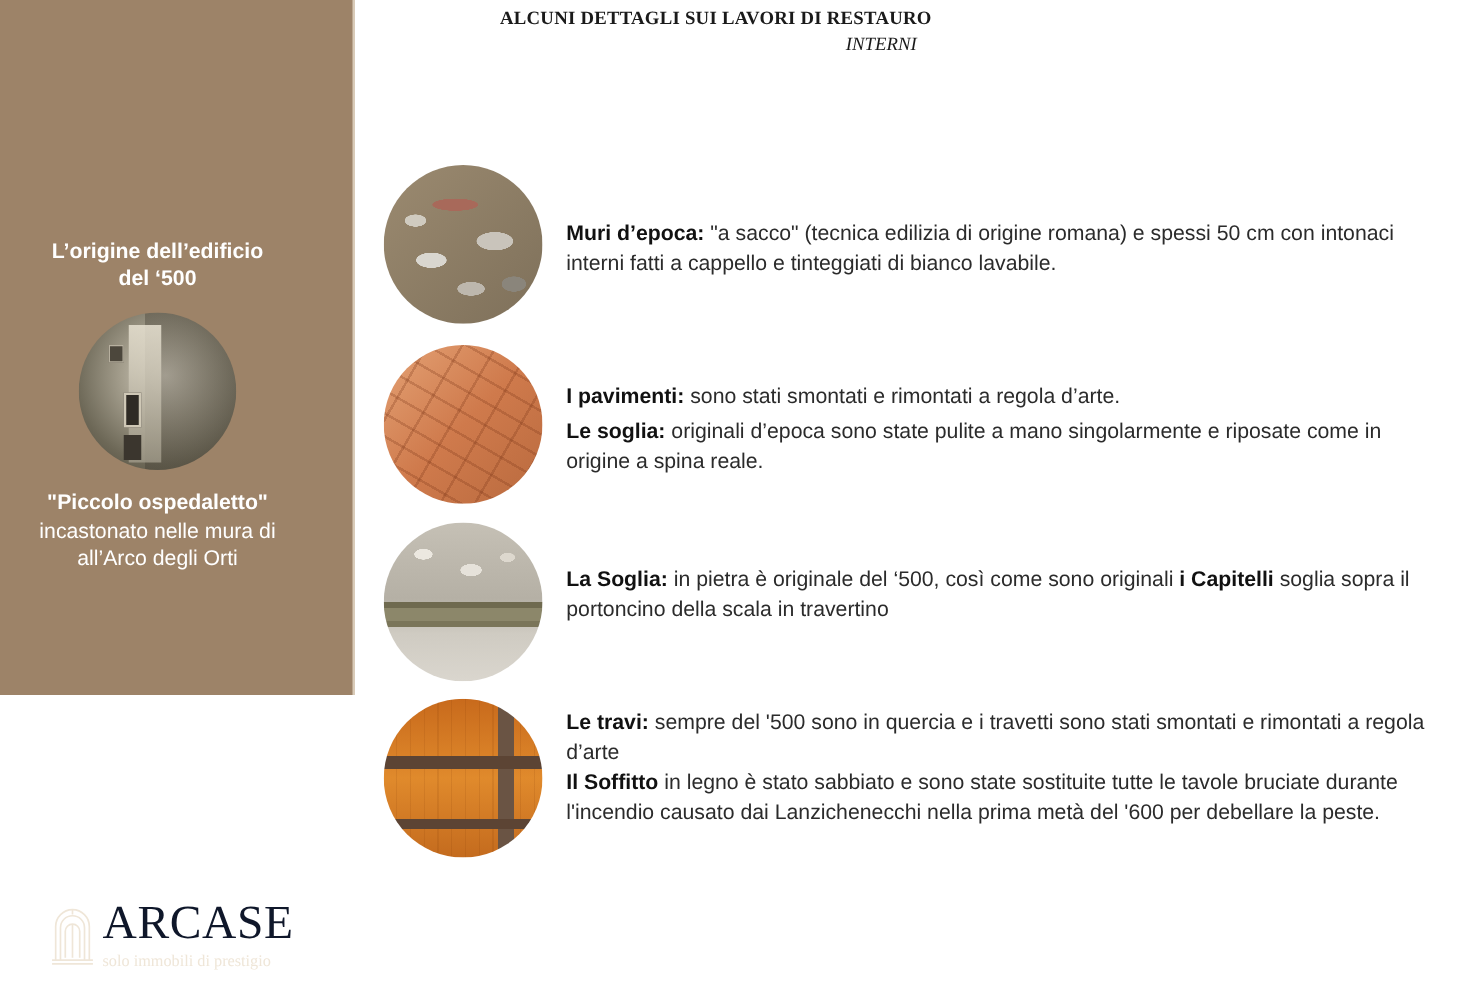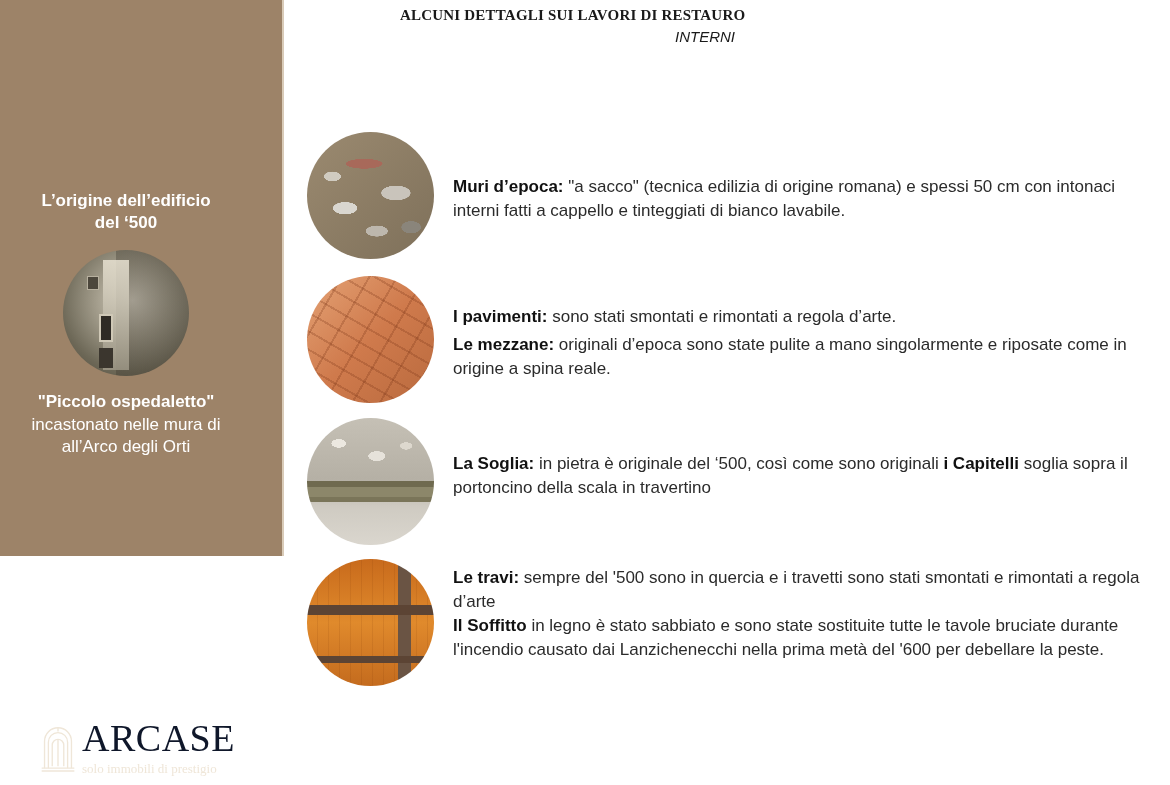--- a/index.html
+++ b/index.html
@@ -49,21 +49,21 @@
       font-size: 13px; color: #efe6d8; white-space: nowrap;
     }
 
     .page-title {
       position: absolute; left: 400px; top: 7px; width: 610px; text-align: left;
       font-family: "Liberation Serif", serif; font-weight: bold; font-size: 15px; color: #1a1a1a;
       letter-spacing: 0.2px;
     }
     .page-subtitle {
       position: absolute; left: 400px; top: 28px; width: 610px; text-align: center;
-      font-family: Liberation Sans, sans-serif; font-style: italic; font-size: 15px; color: #1a1a1a;
+      font-family: Liberation Serif, serif; font-style: italic; font-size: 15px; color: #1a1a1a;
     }
 
     .thumb { position: absolute; left: 307px; width: 127px; height: 127px; border-radius: 50%; overflow: hidden; }
     .t-stone {
       top: 132px;
       background:
         radial-gradient(ellipse 20px 10px at 30% 60%, #d9d6cf 0%, #d9d6cf 60%, transparent 62%),
         radial-gradient(ellipse 24px 12px at 70% 48%, #c9c4bb 0%, #c9c4bb 60%, transparent 62%),
         radial-gradient(ellipse 18px 9px at 55% 78%, #bdb7ad 0%, #bdb7ad 60%, transparent 62%),
         radial-gradient(ellipse 30px 8px at 45% 25%, #a8695a 0%, #a8695a 60%, transparent 62%),
@@ -154,21 +154,21 @@
 
 <div class="text-block tb-1">
   <b>Muri d’epoca:</b><span> "a sacco" (tecnica edilizia di origine romana) e spessi 50 cm con intonaci interni fatti a cappello e tinteggiati di bianco lavabile.</span>
 </div>
 
 <div class="text-block tb-2">
   <div>
     <b>I pavimenti:</b><span> sono stati smontati e rimontati a regola d’arte.</span>
   </div>
   <div class="para2">
-    <b>Le mezzane:</b><span> originali d’epoca sono state pulite a mano singolarmente e riposate come in origine a spina reale.</span>
+    <b>Le soglia:</b><span> originali d’epoca sono state pulite a mano singolarmente e riposate come in origine a spina reale.</span>
   </div>
 </div>
 
 <div class="text-block tb-3">
   <b>La Soglia:</b><span> in pietra è originale del ‘500, così come sono originali </span><b>i Capitelli</b><span> soglia sopra il portoncino della scala in travertino</span>
 </div>
 
 <div class="text-block tb-4">
   <div>
     <b>Le travi:</b><span> sempre del '500 sono in quercia e i travetti sono stati smontati e rimontati a regola d’arte</span>

